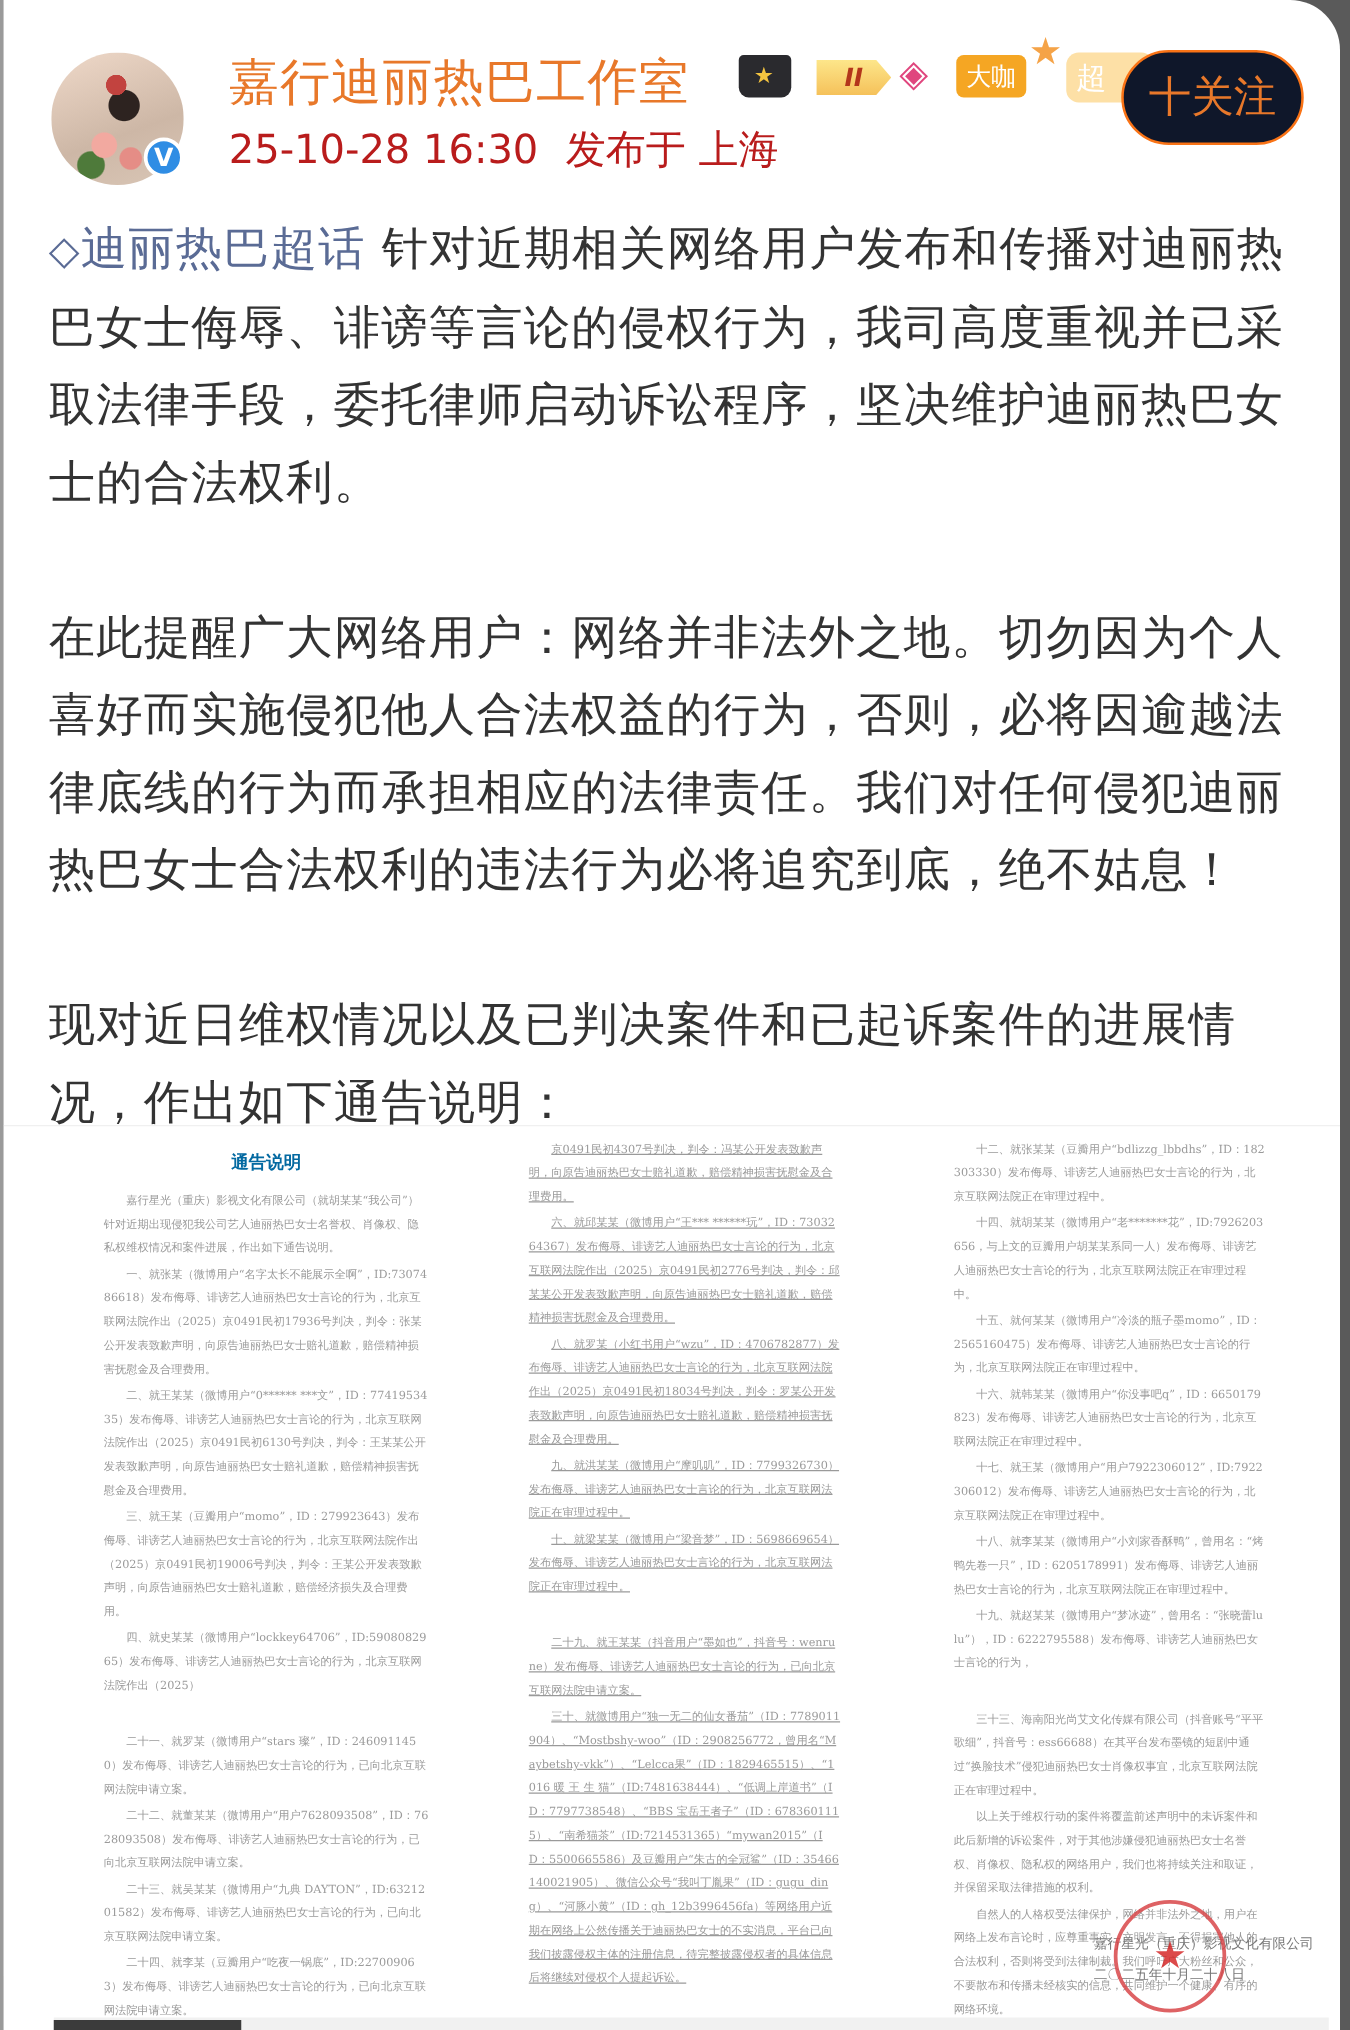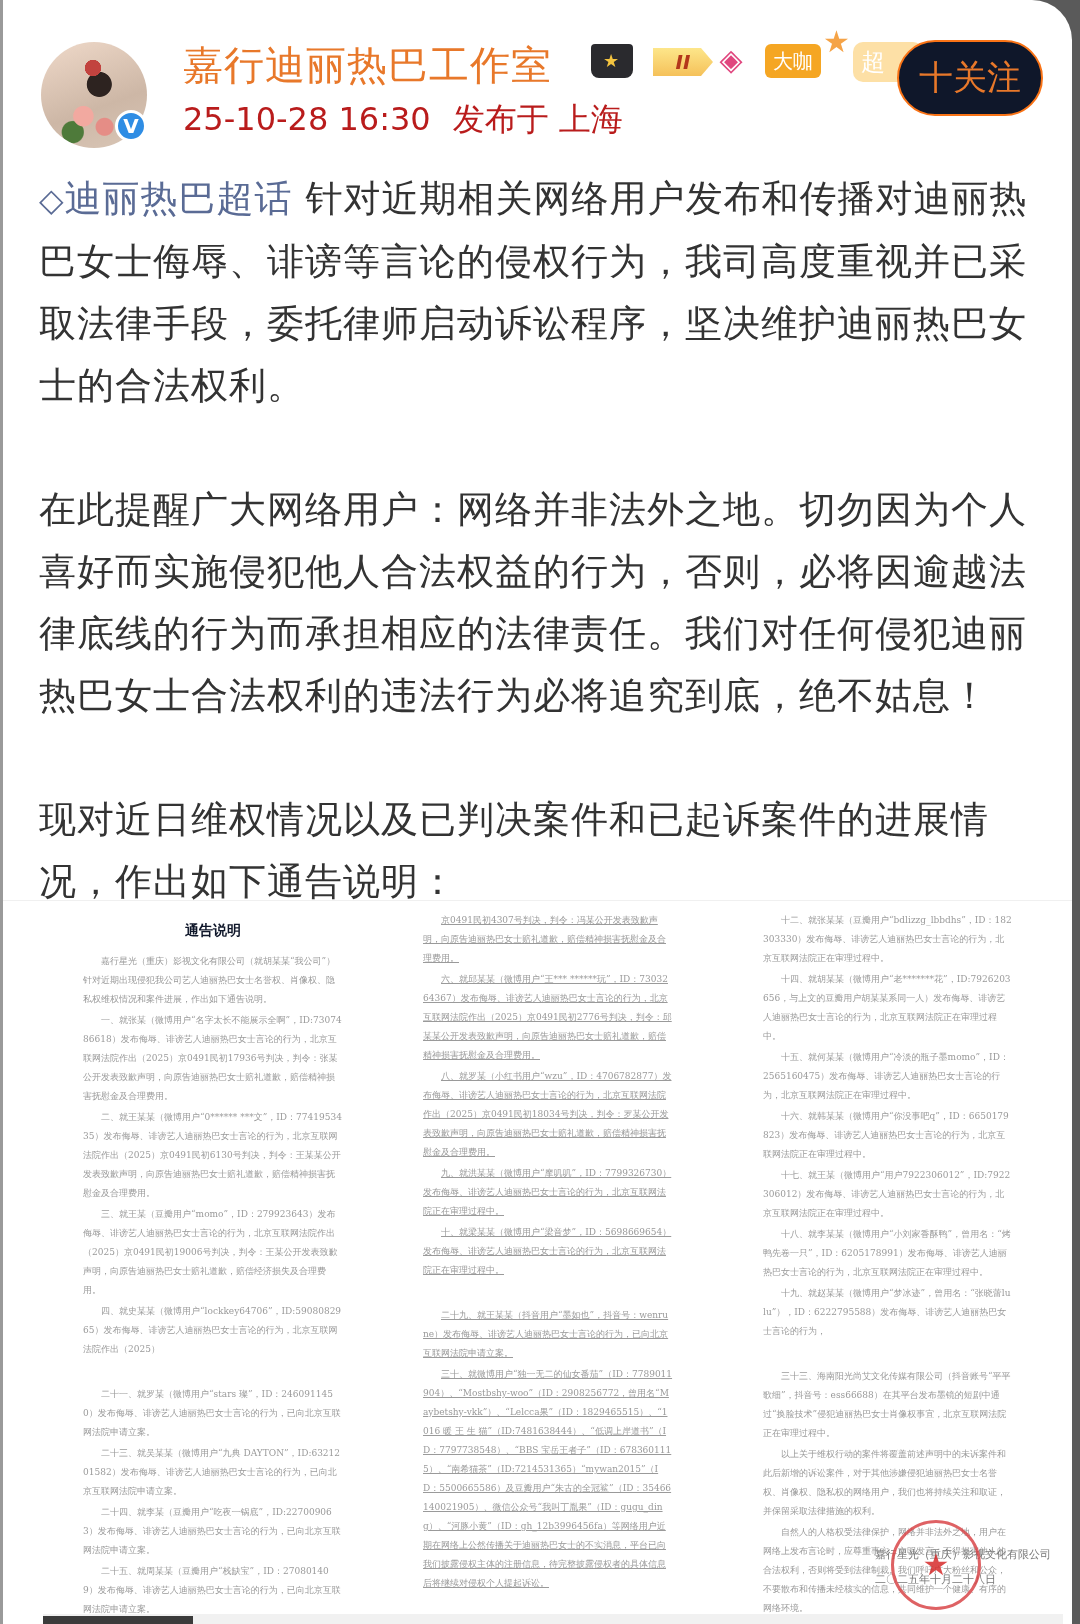--- a/index.html
+++ b/index.html
@@ -106,21 +106,21 @@
     .doc {
       position: absolute; left: 0; top: 900px; width: 1072px; height: 680px;
       background: #fff; border-top: 1px solid #f0f0f0;
     }
     .page {
       position: absolute; top: 10px; height: 660px;
       font-size: 9px; line-height: 19px; color: #9a9a9a;
       font-family: "DejaVu Serif", serif;
     }
     .page .doc-title {
-      text-align: center; font-size: 14px; color: #0f172a; font-weight: bold; margin-bottom: 12px; margin-top: 10px;
+      text-align: center; font-size: 14px; color: #0369a1; font-weight: bold; margin-bottom: 12px; margin-top: 10px;
     }
     .page p { margin: 0 0 2px 0; text-indent: 2em; word-break: break-all; }
     .page .blank { height: 24px; }
     .p1 { left: 80px; width: 260px; }
     .p2 { left: 420px; width: 250px; text-decoration: underline; }
     .p3 { left: 760px; width: 250px; }
     .seal {
       position: absolute; left: 888px; top: 1520px; width: 90px; height: 90px;
       border-radius: 50%; border: 3px solid #d9474a; box-sizing: border-box;
       color: #d62b2b; font-size: 30px; text-align: center; line-height: 84px;
@@ -180,20 +180,21 @@
   <div class="doc">
     <div class="page p1">
       <div class="doc-title">通告说明</div>
       <p>嘉行星光（重庆）影视文化有限公司（就胡某某“我公司”）针对近期出现侵犯我公司艺人迪丽热巴女士名誉权、肖像权、隐私权维权情况和案件进展，作出如下通告说明。</p>
       <p>一、就张某（微博用户“名字太长不能展示全啊”，ID:7307486618）发布侮辱、诽谤艺人迪丽热巴女士言论的行为，北京互联网法院作出（2025）京0491民初17936号判决，判令：张某公开发表致歉声明，向原告迪丽热巴女士赔礼道歉，赔偿精神损害抚慰金及合理费用。</p>
       <p>二、就王某某（微博用户“0****** ***文”，ID：7741953435）发布侮辱、诽谤艺人迪丽热巴女士言论的行为，北京互联网法院作出（2025）京0491民初6130号判决，判令：王某某公开发表致歉声明，向原告迪丽热巴女士赔礼道歉，赔偿精神损害抚慰金及合理费用。</p>
       <p>三、就王某（豆瓣用户“momo”，ID：279923643）发布侮辱、诽谤艺人迪丽热巴女士言论的行为，北京互联网法院作出（2025）京0491民初19006号判决，判令：王某公开发表致歉声明，向原告迪丽热巴女士赔礼道歉，赔偿经济损失及合理费用。</p>
       <p>四、就史某某（微博用户“lockkey64706”，ID:5908082965）发布侮辱、诽谤艺人迪丽热巴女士言论的行为，北京互联网法院作出（2025）</p>
       <div class="blank"></div>
       <p>二十一、就罗某（微博用户“stars 璨”，ID：2460911450）发布侮辱、诽谤艺人迪丽热巴女士言论的行为，已向北京互联网法院申请立案。</p>
+      <p>二十二、就董某某（微博用户“用户7628093508”，ID：7628093508）发布侮辱、诽谤艺人迪丽热巴女士言论的行为，已向北京互联网法院申请立案。</p>
       <p>二十三、就吴某某（微博用户“九典 DAYTON”，ID:6321201582）发布侮辱、诽谤艺人迪丽热巴女士言论的行为，已向北京互联网法院申请立案。</p>
       <p>二十四、就李某（豆瓣用户“吃夜一锅底”，ID:227009063）发布侮辱、诽谤艺人迪丽热巴女士言论的行为，已向北京互联网法院申请立案。</p>
       <p>二十五、就周某某（豆瓣用户“栈缺宝”，ID：270801409）发布侮辱、诽谤艺人迪丽热巴女士言论的行为，已向北京互联网法院申请立案。</p>
 
     </div>
 
     <div class="page p2">
       <p>京0491民初4307号判决，判令：冯某公开发表致歉声明，向原告迪丽热巴女士赔礼道歉，赔偿精神损害抚慰金及合理费用。</p>
       <p>六、就邱某某（微博用户“王*** ******玩”，ID：7303264367）发布侮辱、诽谤艺人迪丽热巴女士言论的行为，北京互联网法院作出（2025）京0491民初2776号判决，判令：邱某某公开发表致歉声明，向原告迪丽热巴女士赔礼道歉，赔偿精神损害抚慰金及合理费用。</p>
       <p>八、就罗某（小红书用户“wzu”，ID：4706782877）发布侮辱、诽谤艺人迪丽热巴女士言论的行为，北京互联网法院作出（2025）京0491民初18034号判决，判令：罗某公开发表致歉声明，向原告迪丽热巴女士赔礼道歉，赔偿精神损害抚慰金及合理费用。</p>

